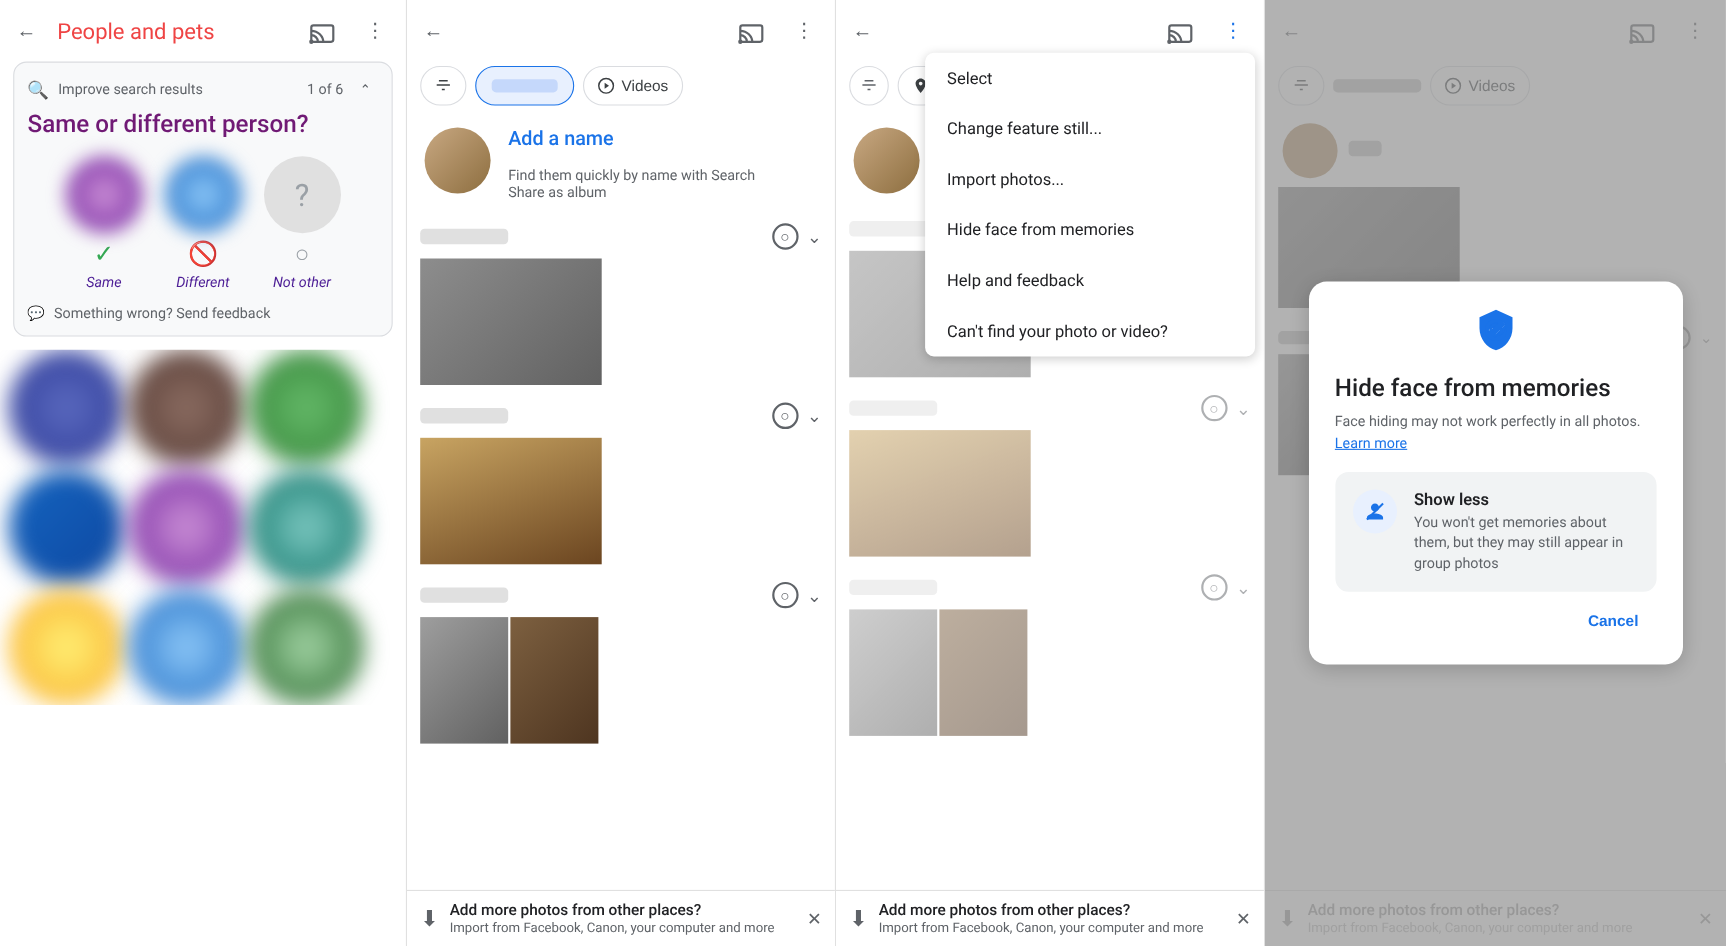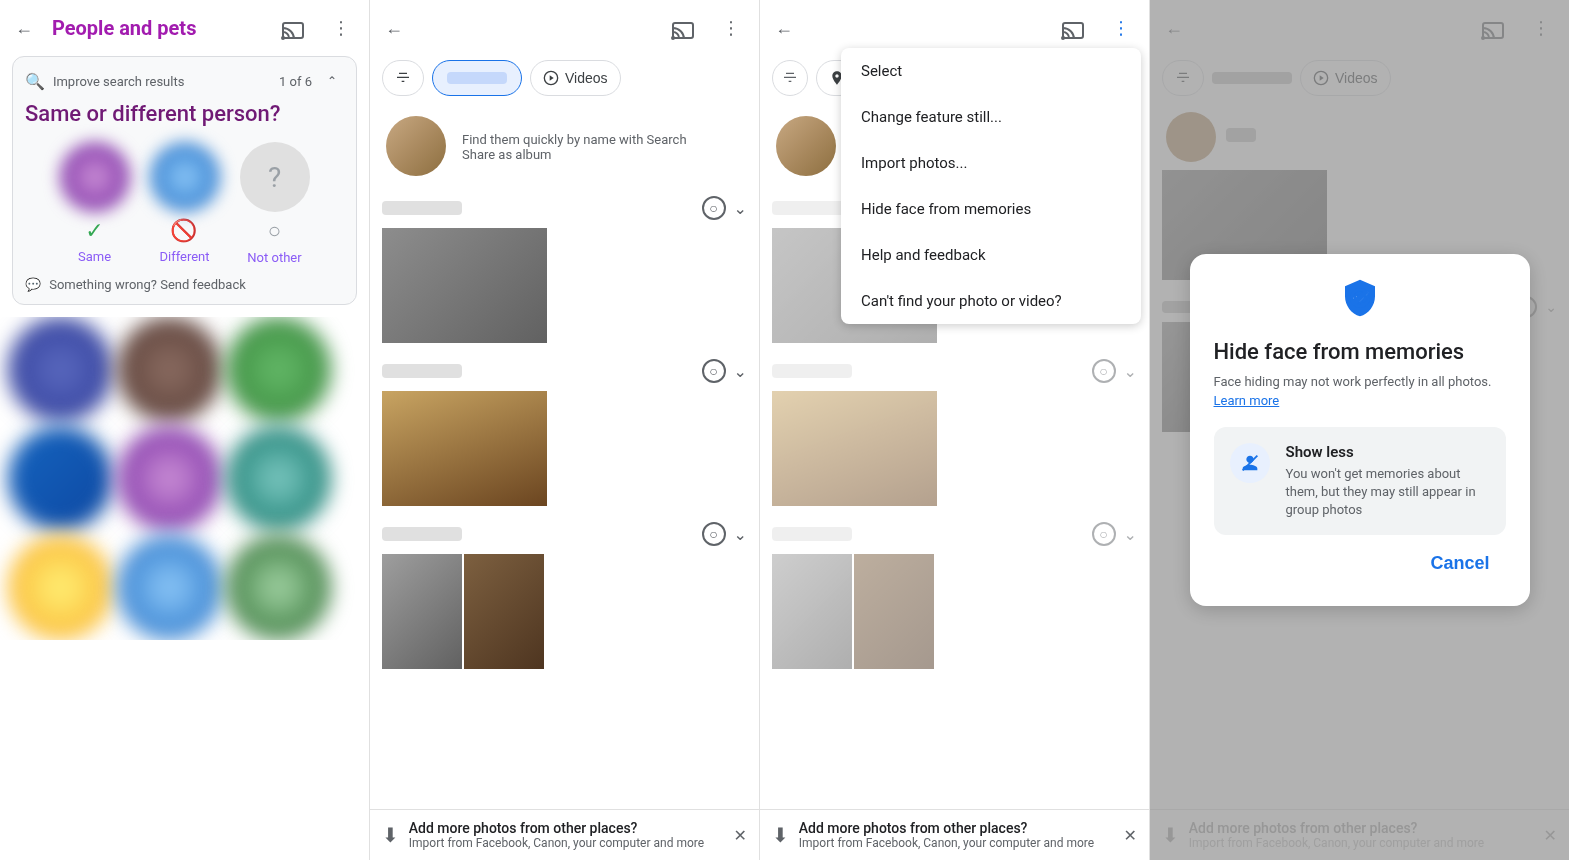--- a/index.html
+++ b/index.html
@@ -52,22 +52,22 @@
       display: flex;
       align-items: center;
       padding: 8px 8px 8px 4px;
       gap: 8px;
       height: 56px;
       flex-shrink: 0;
     }
 
     .header-title {
       font-size: 20px;
-      font-weight: 700;
-      color: #a21caf;
+      font-weight: 400;
+      color: #ef4444;
       flex: 1;
     }
 
     .icon-btn {
       width: 40px;
       height: 40px;
       border-radius: 50%;
       border: none;
       background: transparent;
       cursor: pointer;
@@ -175,21 +175,22 @@
     .face-avatar.blurred {
       filter: blur(8px);
     }
 
     .face-icon {
       font-size: 22px;
     }
 
     .face-label {
       font-size: 13px;
-      color: #8b5cf6;
+      color: #4c1d95;
+      font-style: italic;
     }
 
     .feedback-link {
       display: flex;
       align-items: center;
       gap: 8px;
       font-size: 13px;
       color: #5f6368;
       cursor: pointer;
       margin-top: 8px;
@@ -443,21 +444,21 @@
     .dialog-actions {
       display: flex;
       justify-content: flex-end;
       margin-top: 8px;
     }
 
     .cancel-btn {
       background: transparent;
       border: none;
       color: #1a73e8;
-      font-size: 18px;
+      font-size: 14px;
       font-weight: 600;
       cursor: pointer;
       padding: 8px 16px;
       border-radius: 4px;
     }
 
     
     .blurred-name {
       height: 14px;
       background: #e0e0e0;
@@ -601,20 +602,21 @@
           <circle cx="12" cy="12" r="10" fill="none" stroke="currentColor" stroke-width="2"></circle>
           <polygon points="10,8 16,12 10,16" fill="currentColor"></polygon>
         </svg>
       <span>Videos</span>
     </button>
   </div>
 
   <div class="profile-section">
     <div class="profile-avatar-cat"></div>
     <div class="profile-info">
+      <div class="profile-name-link">Add a name</div>
       <div class="profile-subtitle">Find them quickly by name with Search</div>
       <div class="profile-album">Share as album</div>
     </div>
   </div>
 
   <div class="photo-group">
     <div class="group-header">
       <span class="blurred-name"></span>
       <div class="group-check">
         <div class="check-circle">○</div>

